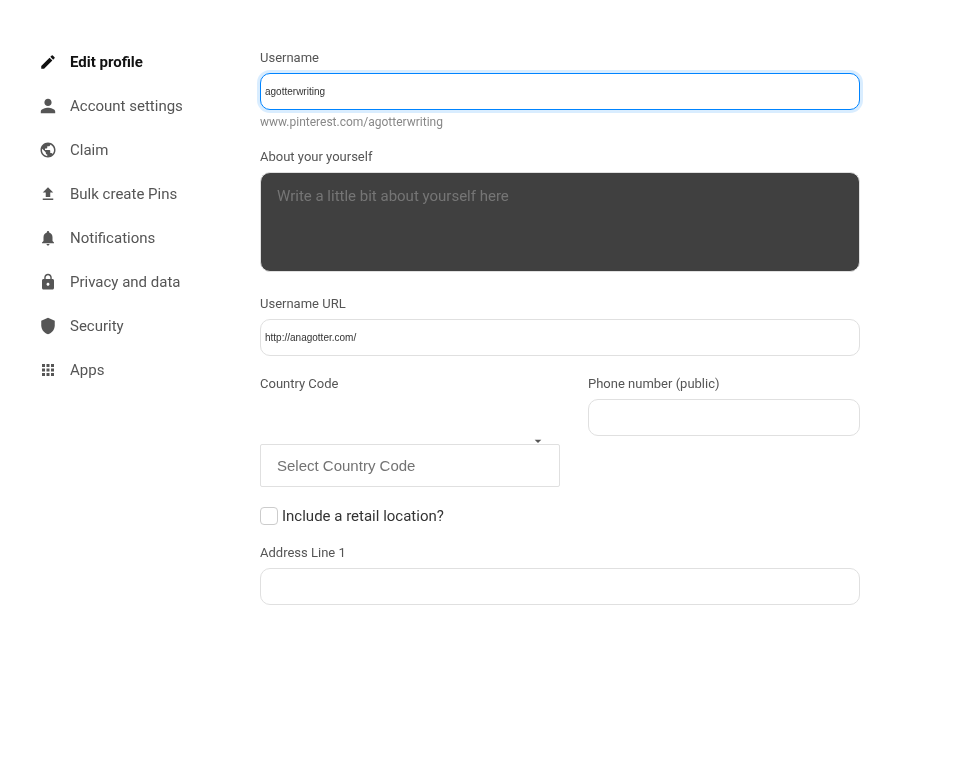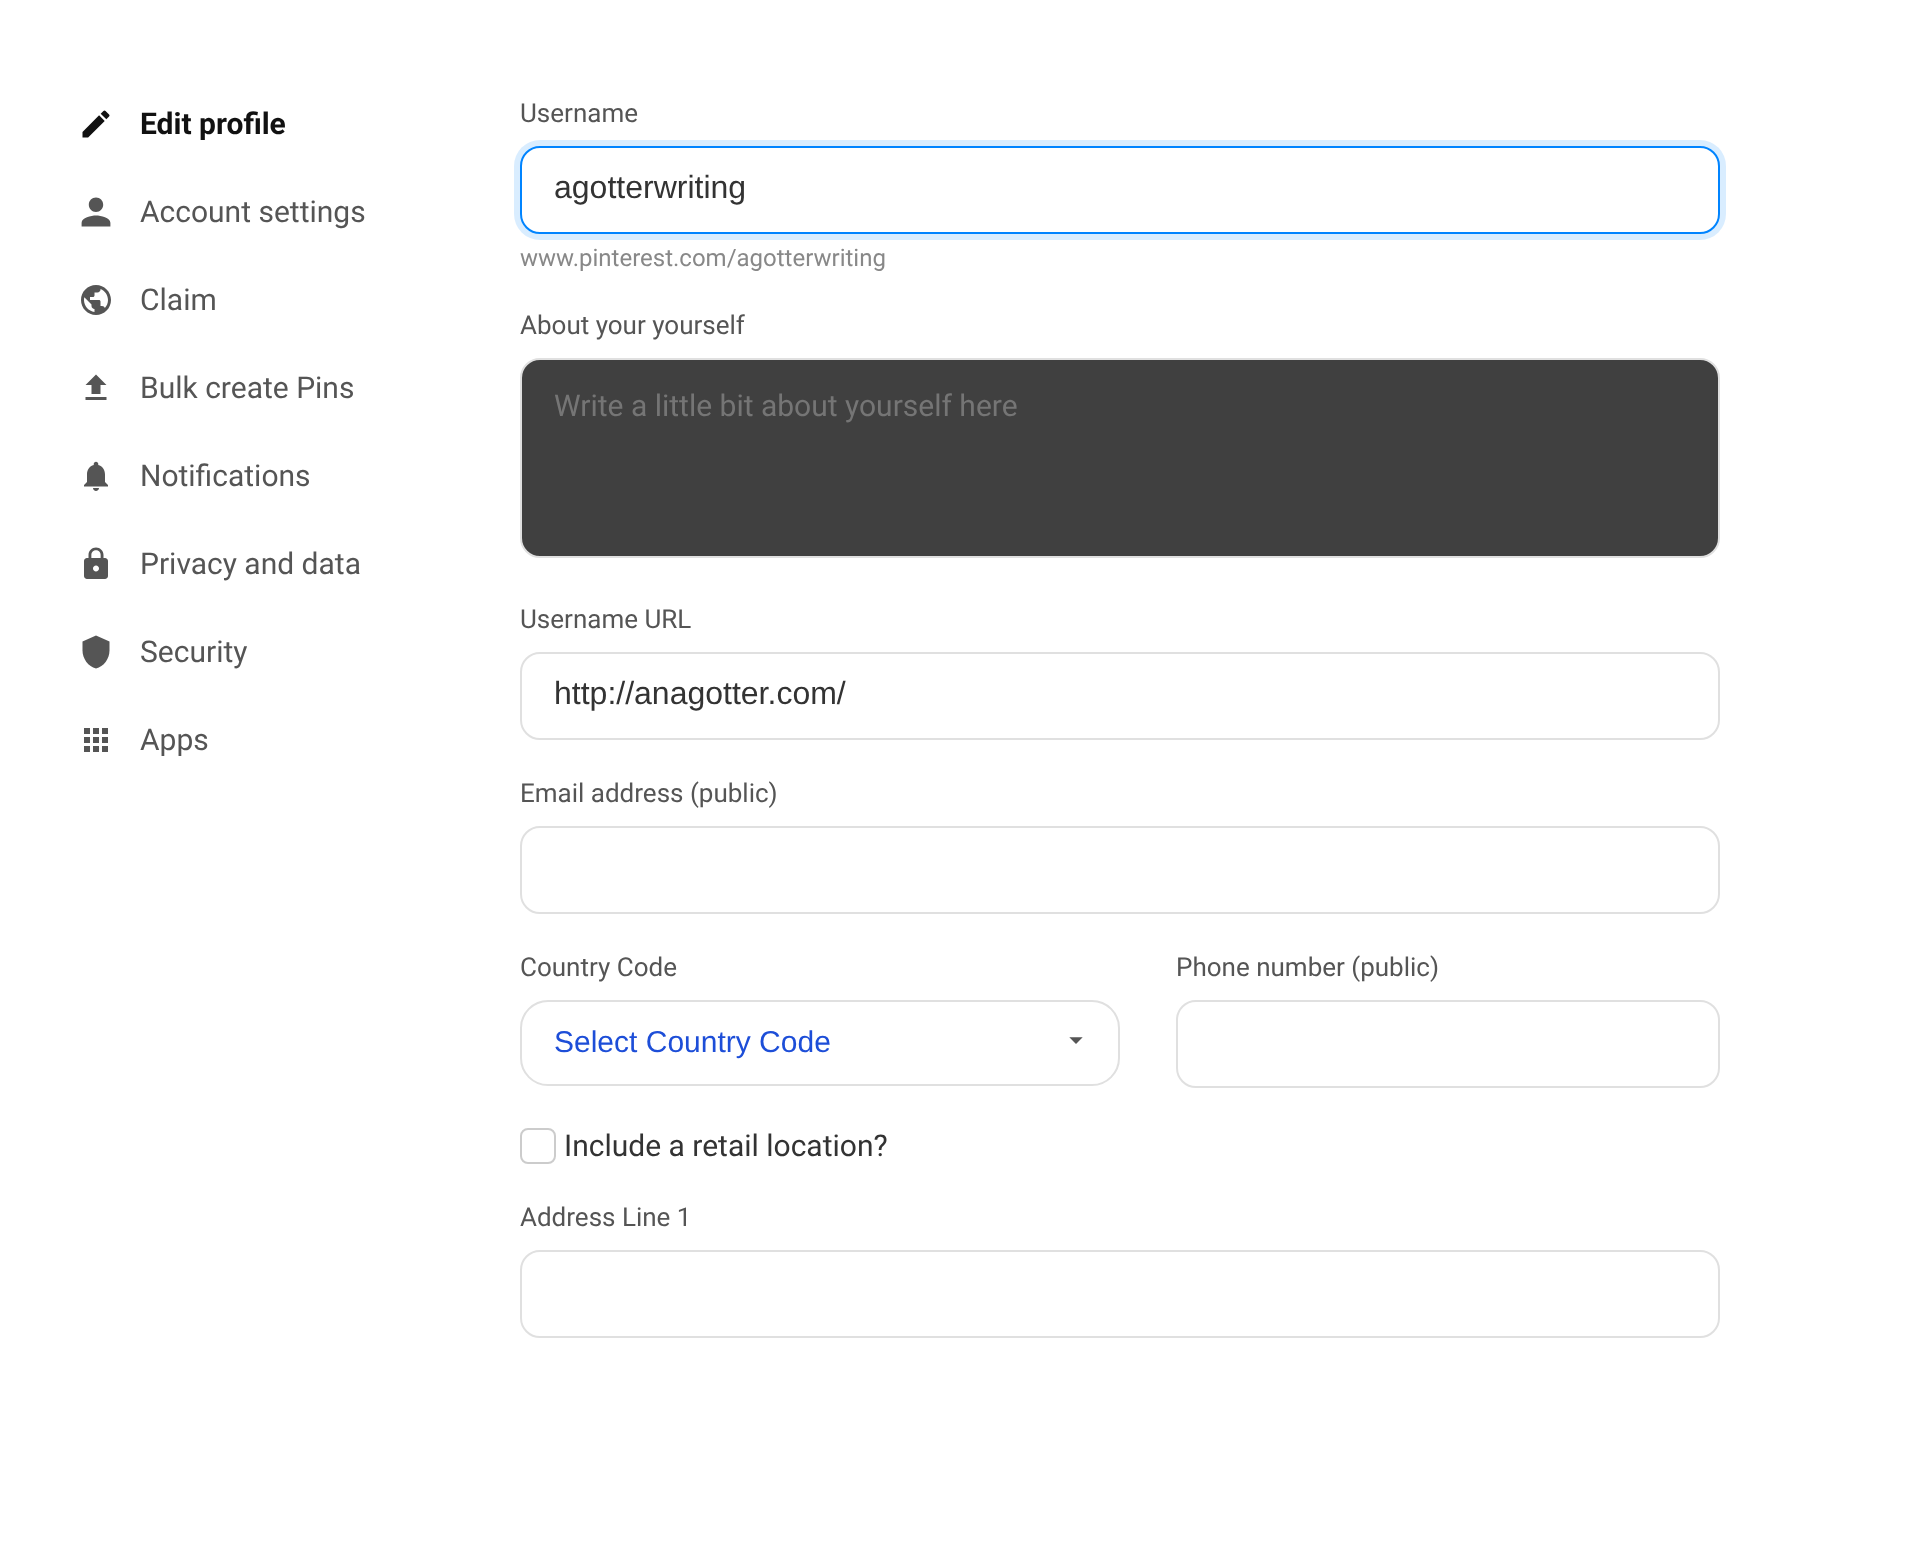--- a/index.html
+++ b/index.html
@@ -78,24 +78,24 @@
 
     .field-label {
       font-size: 13px;
       color: #555555;
       margin-bottom: 8px;
       font-weight: 400;
     }
 
     .text-input {
       width: 100%;
-      padding: 12px 16px;
+      padding: 12px 4px;
       border: 1.5px solid #e0e0e0;
       border-radius: 10px;
-      font-size: 16px;
+      font-size: 10px;
       color: #333333;
       outline: none;
       background: #ffffff;
       transition: border-color 0.15s;
     }
 
     .text-input.focused {
       border-color: #0084ff;
       box-shadow: 0 0 0 3px rgba(0, 132, 255, 0.15);
     }
@@ -136,28 +136,29 @@
 
     .select-wrapper {
       position: relative;
       width: 100%;
     }
 
     .country-select {
       width: 100%;
       padding: 12px 40px 12px 16px;
       border: 1.5px solid #e0e0e0;
-      border-radius: 14px;
+      border-radius: 2px;
       font-size: 15px;
-      color: #1d4ed8;
+      color: #737373;
       background: #ffffff;
       appearance: none;
       -webkit-appearance: none;
       cursor: pointer;
       outline: none;
+      margin-top: 45px;
     }
 
     .select-chevron {
       position: absolute;
       right: 14px;
       top: 50%;
       transform: translateY(-50%);
       pointer-events: none;
       color: #555555;
     }
@@ -278,24 +279,20 @@
     <div class="form-section">
       <div class="field-label">About your yourself</div>
       <textarea class="about-textarea" placeholder="Write a little bit about yourself here" style=""></textarea>
     </div>
 
     <div class="form-section">
       <div class="field-label">Username URL</div>
       <input type="text" class="text-input" value="http://anagotter.com/" style="">
     </div>
 
-    <div class="form-section">
-      <div class="field-label">Email address (public)</div>
-      <input type="email" class="text-input" style="">
-    </div>
 
     <div class="form-section">
       <div class="two-col">
         <div class="col-left">
           <div class="field-label">Country Code</div>
           <div class="select-wrapper">
             <select class="country-select">
               <option value="">Select Country Code</option>
               <option value="us">+1 (US)</option>
               <option value="uk">+44 (UK)</option>

